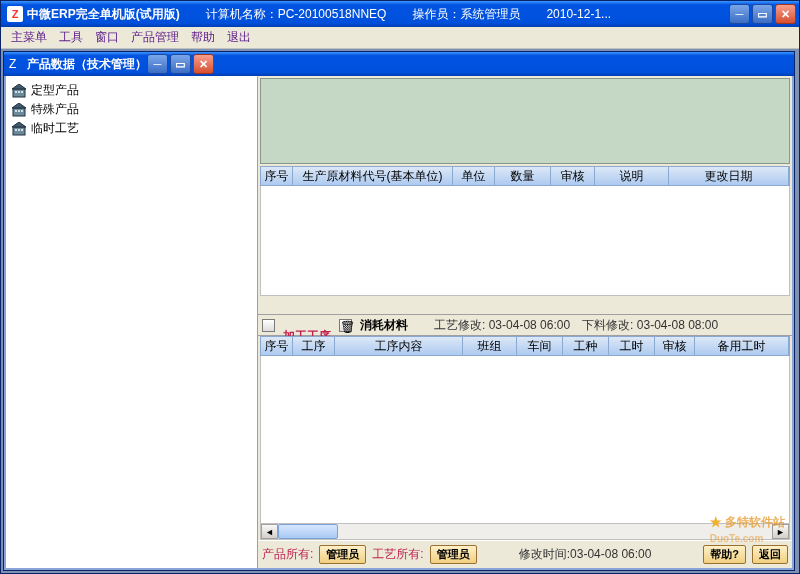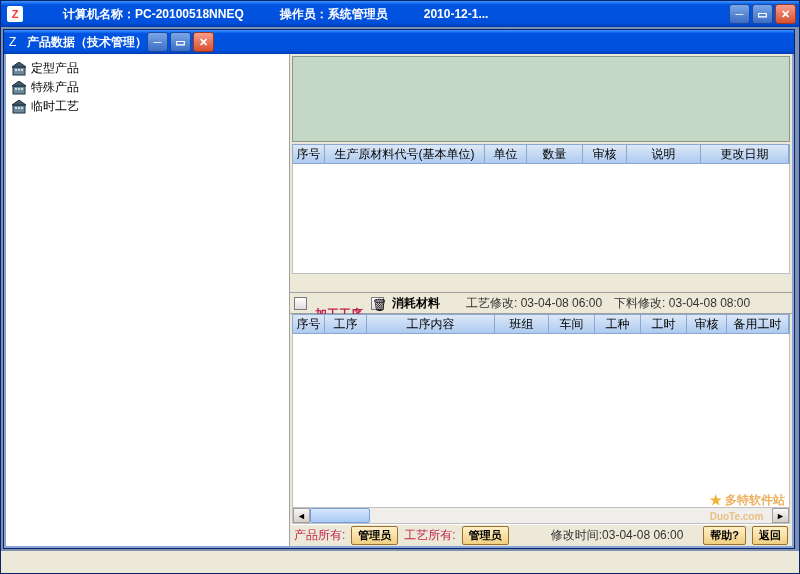--- a/index.html
+++ b/index.html
@@ -5,41 +5,41 @@
     * { box-sizing: border-box; margin: 0; padding: 0; }
     body { font-family: "SimSun", "宋体", sans-serif; font-size: 12px; background: #ece9d8; width: 800px; height: 574px; overflow: hidden; }
     
     
     .main-window { width: 800px; height: 574px; background: #ece9d8; border: 1px solid #0a246a; }
     
     
     .title-bar { height: 26px; background: linear-gradient(to bottom, #3d95ff 0%, #0053e1 15%, #0050dc 85%, #003db1 100%); color: white; display: flex; align-items: center; padding: 0 3px 0 6px; }
     .title-bar .app-icon { width: 16px; height: 16px; margin-right: 4px; display: inline-flex; align-items: center; justify-content: center; color: #ff3030; font-weight: bold; font-size: 11px; background: white; border-radius: 2px; }
     .title-bar .title-text { flex: 0 0 auto; font-weight: bold; }
-    .title-bar .title-info { margin-left: 36px; white-space: nowrap; font-weight: bold; }
+    .title-bar .title-info { margin-left: 26px; white-space: nowrap; font-weight: normal; }
     .title-bar .spacer { flex: 1; }
     .win-buttons { display: flex; gap: 2px; }
     .win-btn { width: 21px; height: 20px; background: linear-gradient(to bottom, #7ba7e8, #3a6dc4); border: 1px solid #1d4aa0; border-radius: 3px; color: white; display: flex; align-items: center; justify-content: center; font-family: Arial; font-size: 11px; font-weight: bold; cursor: pointer; }
     .win-btn.close { background: linear-gradient(to bottom, #f89e8d, #d64f2f); border-color: #a0351b; }
     
     
     .menu-bar { height: 22px; background: #ece9d8; display: flex; align-items: center; padding: 0 4px; border-bottom: 1px solid #c0c0c0; color: #5a1a8b; }
     .menu-item { padding: 2px 6px; cursor: pointer; }
     
     
     .workspace { position: relative; height: 524px; background: #7f91b0; padding: 2px; }
     
     
     .inner-window { width: 792px; height: 520px; border: 1px solid #0a246a; background: #ece9d8; display: flex; flex-direction: column; }
     .inner-title { height: 24px; background: linear-gradient(to bottom, #3d95ff 0%, #0053e1 15%, #0050dc 85%, #003db1 100%); color: white; display: flex; align-items: center; padding: 0 3px 0 5px; }
     .inner-title .app-icon { width: 14px; height: 14px; margin-right: 4px; }
     .inner-body { flex: 1; display: flex; overflow: hidden; border: 2px solid #8ba4d8; border-top: none; }
     
     
-    .tree-panel { width: 284px; background: white; border-right: 1px solid #a0a0a0; border-left: 1px solid #fff; border-top: 1px solid #fff; padding-top: 4px; overflow: auto; }
+    .tree-panel { width: 252px; background: white; border-right: 1px solid #a0a0a0; border-left: 1px solid #fff; border-top: 1px solid #fff; padding-top: 4px; overflow: auto; }
     .tree-item { display: flex; align-items: center; padding: 1px 4px; cursor: pointer; }
     .tree-icon { width: 16px; height: 14px; margin-right: 4px; }
     .tree-item span{ color:#000; }
     
     
     .right-panel { flex: 1; display: flex; flex-direction: column; background: #ece9d8; }
     
     .preview-box { height: 86px; margin: 2px; border: 1px solid #8a9a8a; background: #c5d7c5; }
     
     
@@ -61,48 +61,57 @@
     .lower-area { flex: 1; display: flex; flex-direction: column; margin: 0 2px; }
     .lower-body { flex: 1; background: white; border: 1px solid #c0c0c0; border-top: none; border-bottom: none; }
     
     
     .hscroll { height: 17px; background: #e9e7e3; border: 1px solid #c0c0c0; display: flex; }
     .hs-btn { width: 17px; height: 15px; background: linear-gradient(#f8f8f8,#d4d0c8); border: 1px solid #a0a0a0; display: flex; align-items:center; justify-content:center; font-size:9px; cursor:pointer; }
     .hs-track { flex:1; background: #efeeea; }
     .hs-thumb { width: 60px; height: 15px; background: linear-gradient(to bottom,#d6e6ff,#a9c9f2); border:1px solid #7aa0d8; border-radius:2px; }
     
     
-    .status-row { height: 22px; display: flex; align-items: center; border-top: 1px solid #fff; padding: 0 4px; gap: 6px; font-size: 12px; background:#ece9d8; }
+    .status-row { height: 28px; display: flex; align-items: center; border-top: 1px solid #fff; padding: 0 4px; gap: 6px; font-size: 12px; background:#ece9d8; }
     .red-lbl { color: #c02050; }
     .pill-btn { display:inline-flex; align-items:center; padding: 1px 6px; border:1px solid #9a7030; background: linear-gradient(#fff0c8,#f0d080); border-radius:2px; cursor:pointer; font-size:11px;font-weight:bold; }
     .status-row .spacer { flex:1; }
     
     
     .watermark { position: absolute; left: 290px; top: 266px; font-size: 28px; font-style: italic; color: rgba(120,120,120,0.45); font-family: Georgia, serif; font-weight: bold; pointer-events:none; letter-spacing:1px; }
     .duote-mark { position:absolute; right:14px; bottom:28px; font-size:12px; color: rgba(230,150,40,0.75); pointer-events:none; font-weight:bold; }
     .duote-mark .star{ color:#f0b030; }
   </style>
 </head>
 <body>
 
 <div class="main-window">
 
   <div class="title-bar">
     <span class="app-icon">Z</span>
+    <span class="title-text">中微ERP完全单机版(试用版)</span>
     <span class="title-info">计算机名称：PC-20100518NNEQ</span>
     <span class="title-info">操作员：系统管理员</span>
     <span class="title-info">2010-12-1...</span>
     <span class="spacer"></span>
     <div class="win-buttons">
       <div class="win-btn">─</div>
       <div class="win-btn">▭</div>
       <div class="win-btn close">✕</div>
     </div>
   </div>
 
+  <div class="menu-bar">
+    <div class="menu-item">主菜单</div>
+    <div class="menu-item">工具</div>
+    <div class="menu-item">窗口</div>
+    <div class="menu-item">产品管理</div>
+    <div class="menu-item">帮助</div>
+    <div class="menu-item">退出</div>
+  </div>
 
   <div class="workspace">
     <div class="inner-window">
 
       <div class="inner-title">
         <span class="app-icon">Z</span>
         <span style="font-weight:bold;">产品数据（技术管理）</span>
         <span class="spacer"></span>
         <div class="win-buttons">
           <div class="win-btn">─</div>

